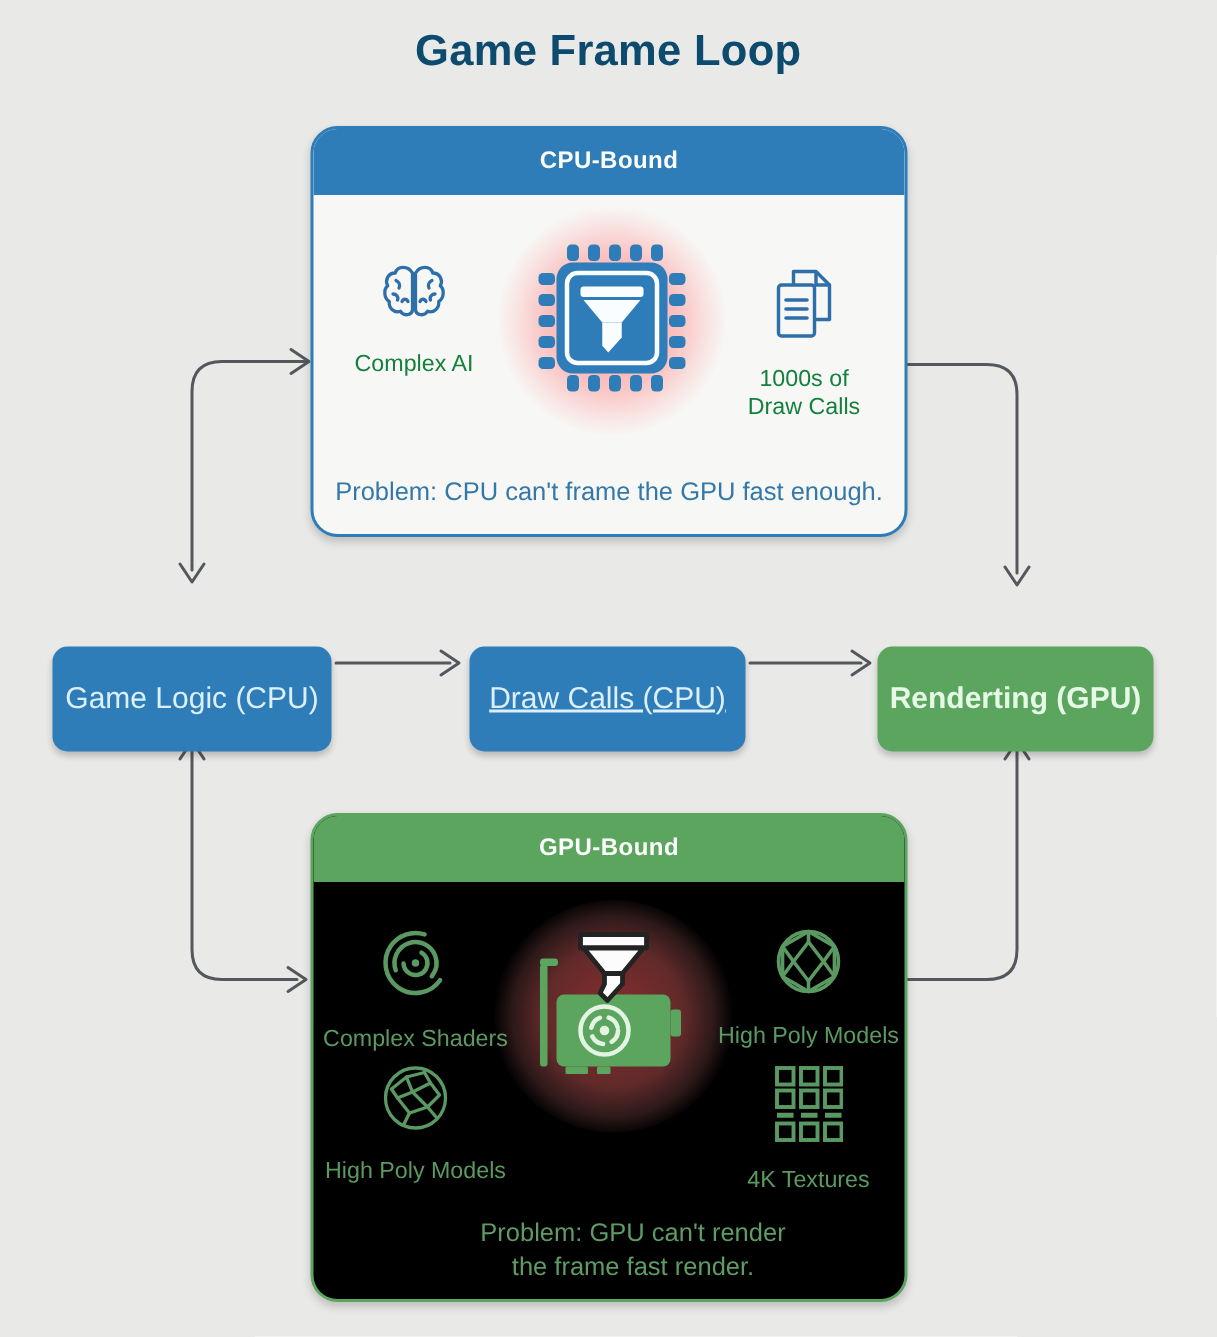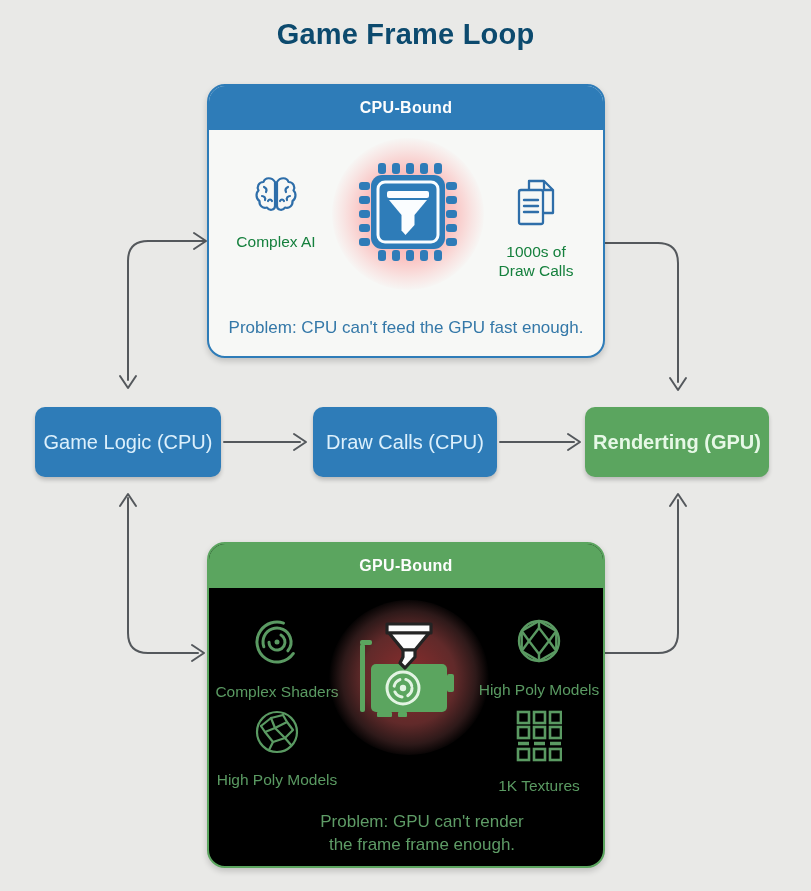--- a/index.html
+++ b/index.html
@@ -38,29 +38,29 @@
 
   .glow{
     position:absolute; display:flex; align-items:center; justify-content:center;
     background:radial-gradient(circle, rgba(255,82,82,.55) 0%, rgba(255,110,110,.38) 42%, rgba(255,140,140,.18) 60%, rgba(255,150,150,0) 72%);
   }
   .problem{position:absolute; width:100%; text-align:center; font-size:17px;}
   .problem.blue-problem{color:#3478a8;}
   .problem.green-problem{color:#5e9c66; line-height:23px;padding-left:16px;}
 
   .flow-box{
-    position:absolute; top:407px; height:70px;
+    position:absolute; top:431px; height:70px;
     border-radius:10px; display:flex; align-items:center; justify-content:center;
     font-size:20px; font-weight:500;
     box-shadow:0 3px 4px rgba(0,0,0,.2);
   }
   .flow-box.blue-box{background:#2e7cb8; color:#dcf0fc;}
   .flow-box.green-box{background:#5ba55f; color:#e6f8e6;}
   .flow-box.b1{left:35px; width:186px;}
-  .flow-box.b2{left:313px; width:184px;}
+  .flow-box.b2{left:313px; width:184px;text-decoration:underline;}
   .flow-box.b3{left:585px; width:184px;font-weight:bold;}
 </style>
 </head>
 <body>
 
 <div class="canvas">
 
   <h1 class="title">Game Frame Loop</h1>
 
   <svg class="connectors" viewBox="0 0 811 891">
@@ -152,21 +152,21 @@
               <line x1="12" y1="34" x2="26" y2="34"></line>
           </g>
         </svg>
       </span>
       <span class="label blue-label" style="gap:0;">
         <span style="display:block;">1000s of</span>
         <span style="display:block;">Draw Calls</span>
       </span>
     </div>
 
-    <div class="problem blue-problem" style="top:232px;">Problem: CPU can't feed the GPU fast enough.</div>
+    <div class="problem blue-problem" style="top:232px;">Problem: CPU can't frame the GPU fast enough.</div>
   </section>
 
   <div class="flow-box blue-box b1">Game Logic (CPU)</div>
   <div class="flow-box blue-box b2">Draw Calls (CPU)</div>
   <div class="flow-box green-box b3">Renderting (GPU)</div>
 
   <section class="panel gpu">
     <div class="panel-header">GPU-Bound</div>
 
     <div class="item" style="left:6px; top:72px; width:124px;">
@@ -251,22 +251,22 @@
           <g stroke-width="3.4">
               <line x1="2" y1="33.5" x2="13" y2="33.5"></line>
               <line x1="18" y1="33.5" x2="29" y2="33.5"></line>
               <line x1="34" y1="33.5" x2="45" y2="33.5"></line>
             </g>
           <rect x="2" y="39" width="11" height="11"></rect>
             <rect x="18" y="39" width="11" height="11"></rect>
             <rect x="34" y="39" width="11" height="11"></rect>
         </svg>
       </span>
-      <span class="label green-label">1K Textures</span>
+      <span class="label green-label">4K Textures</span>
     </div>
 
     <div class="problem green-problem" style="top:266px;">
       <span style="display:block;">Problem: GPU can't render</span>
-      <span style="display:block;">the frame frame enough.</span>
+      <span style="display:block;">the frame fast render.</span>
     </div>
   </section>
 
 </div>
 
 </body></html>

